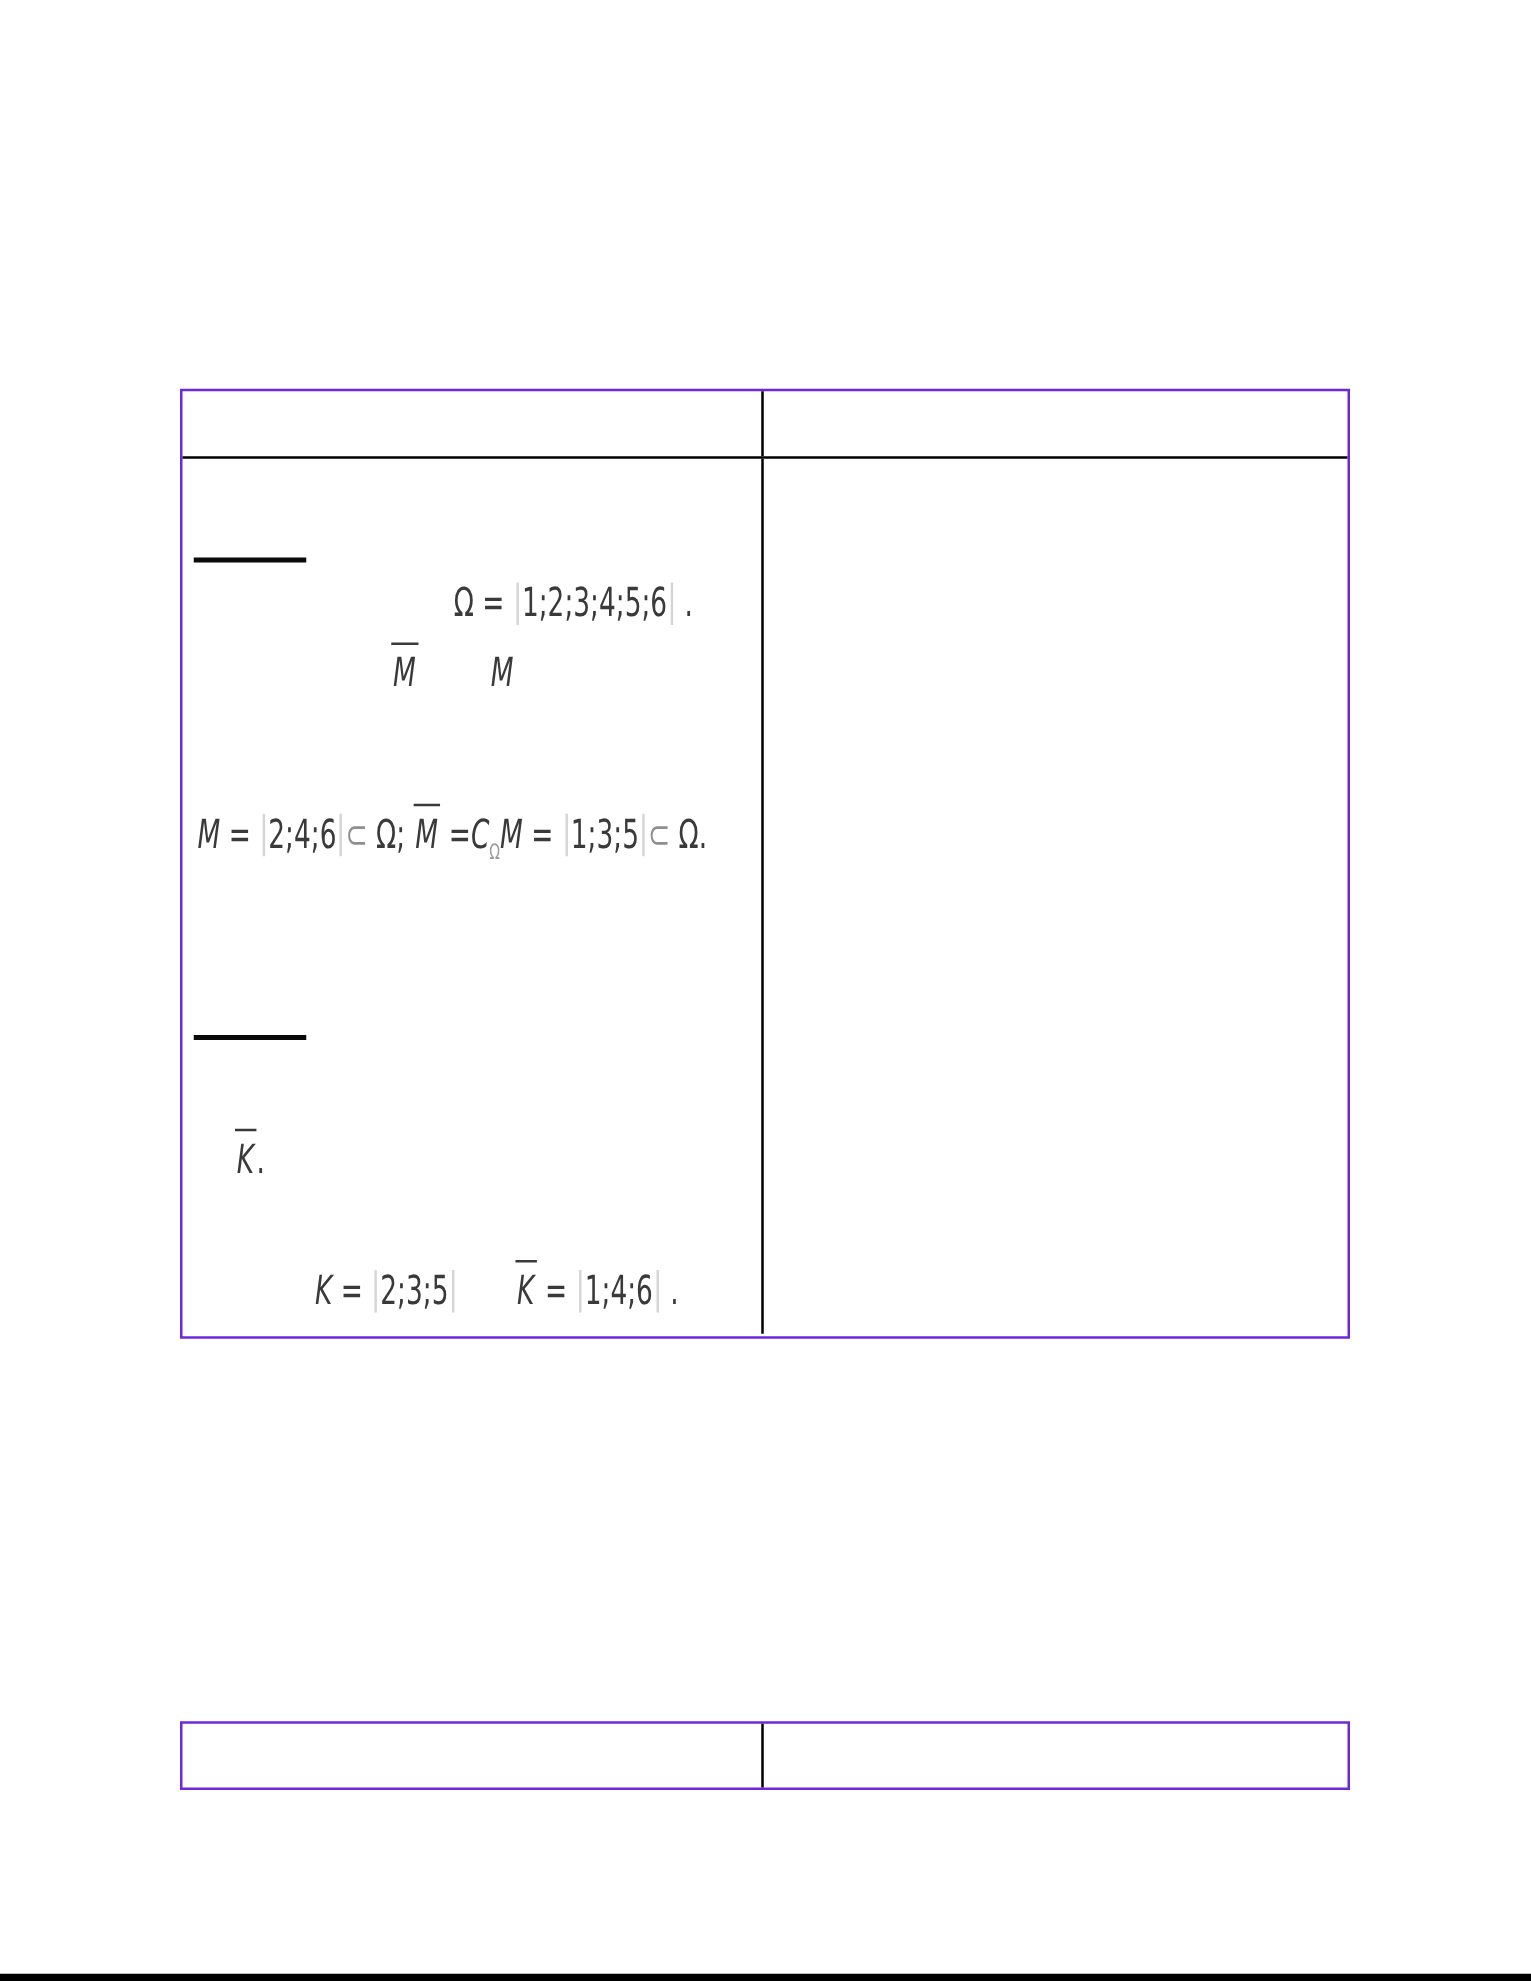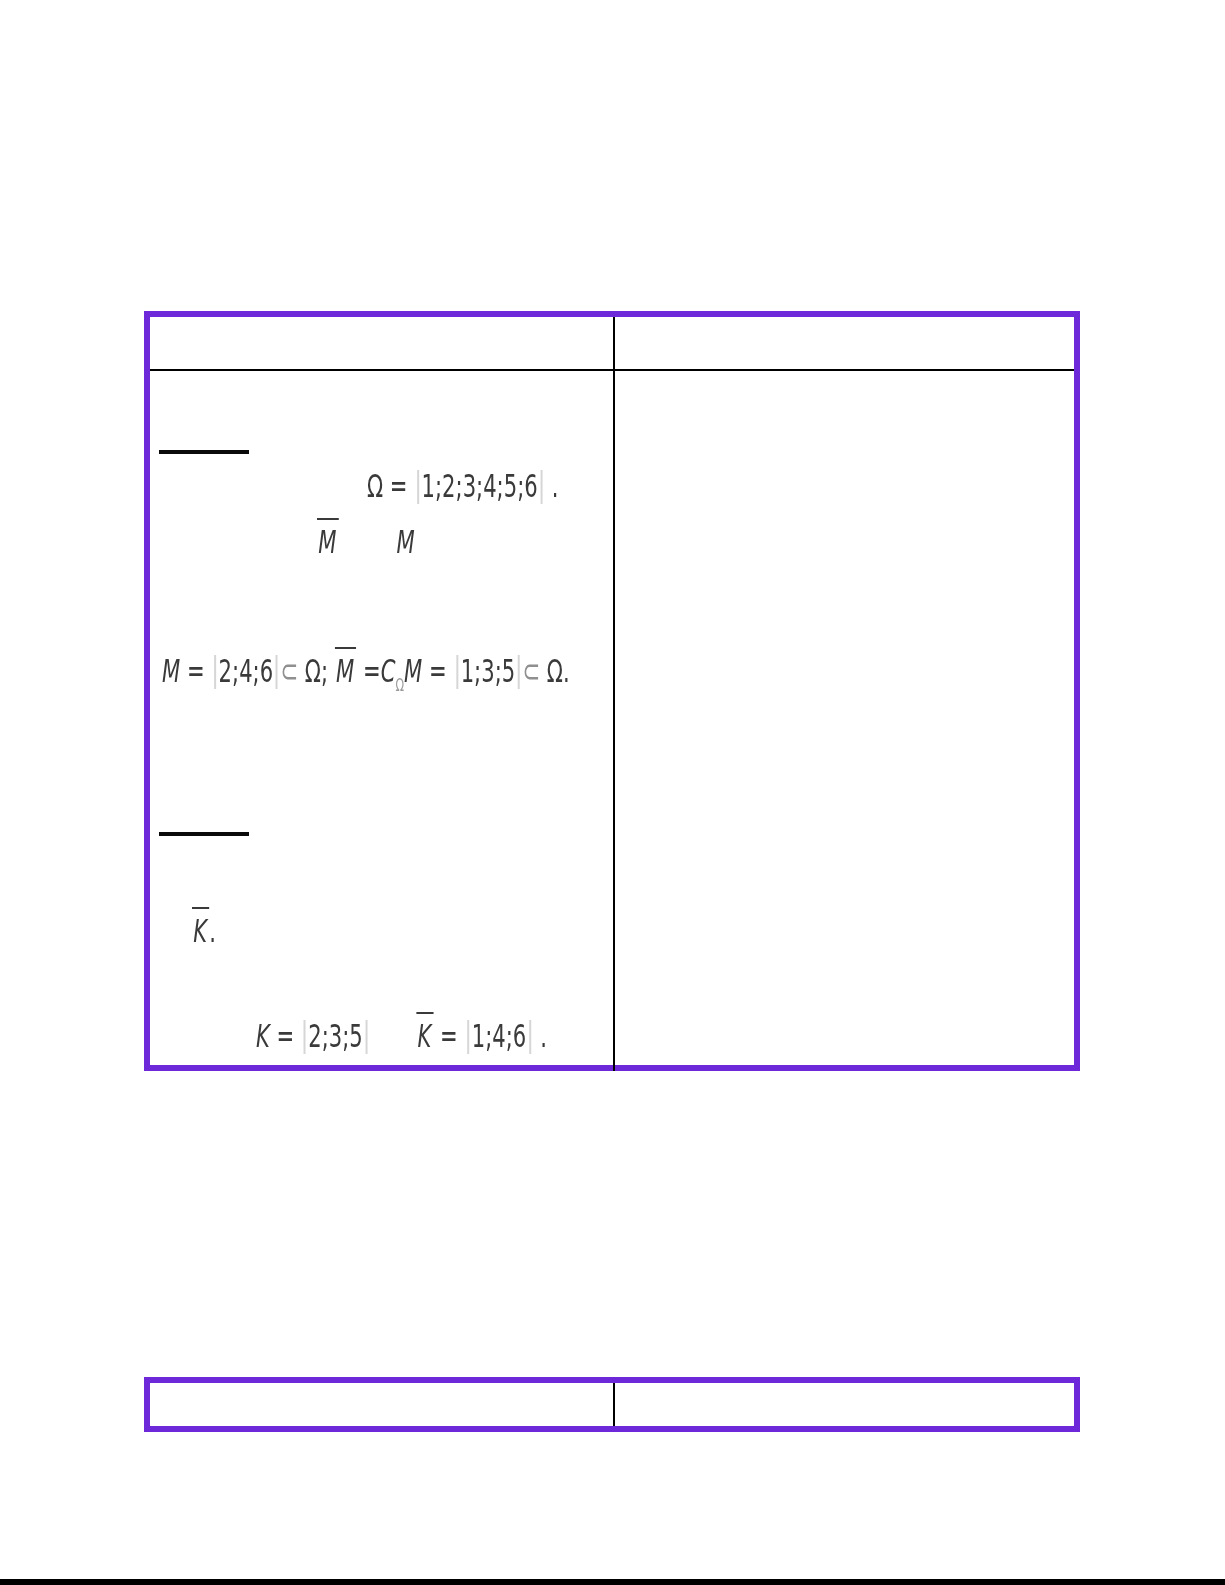--- a/index.html
+++ b/index.html
@@ -8,21 +8,21 @@
     width: 1225px;
     height: 1585px;
     background: #ffffff;
     font-family: "DejaVu Sans", sans-serif;
     overflow: hidden;
   }
 
   
   .tbl {
     position: absolute;
-    border: 6px solid #6d28d9;
+    border: 2px solid #6d28d9;
     box-sizing: border-box;
     background: #fff;
     text-align: right;
   }
   .tbl-main { left: 144px; top: 311px; width: 936px; height: 760px; }
   .tbl-sec  { left: 144px; top: 1377px; width: 936px; height: 55px; }
   .row { display: flex; width: 100%; box-sizing: border-box; }
   .row-header { height: 54px; border-bottom: 2px solid #000; }
   .row-body { height: 700px; }
   .row-sec { height: 100%; }

